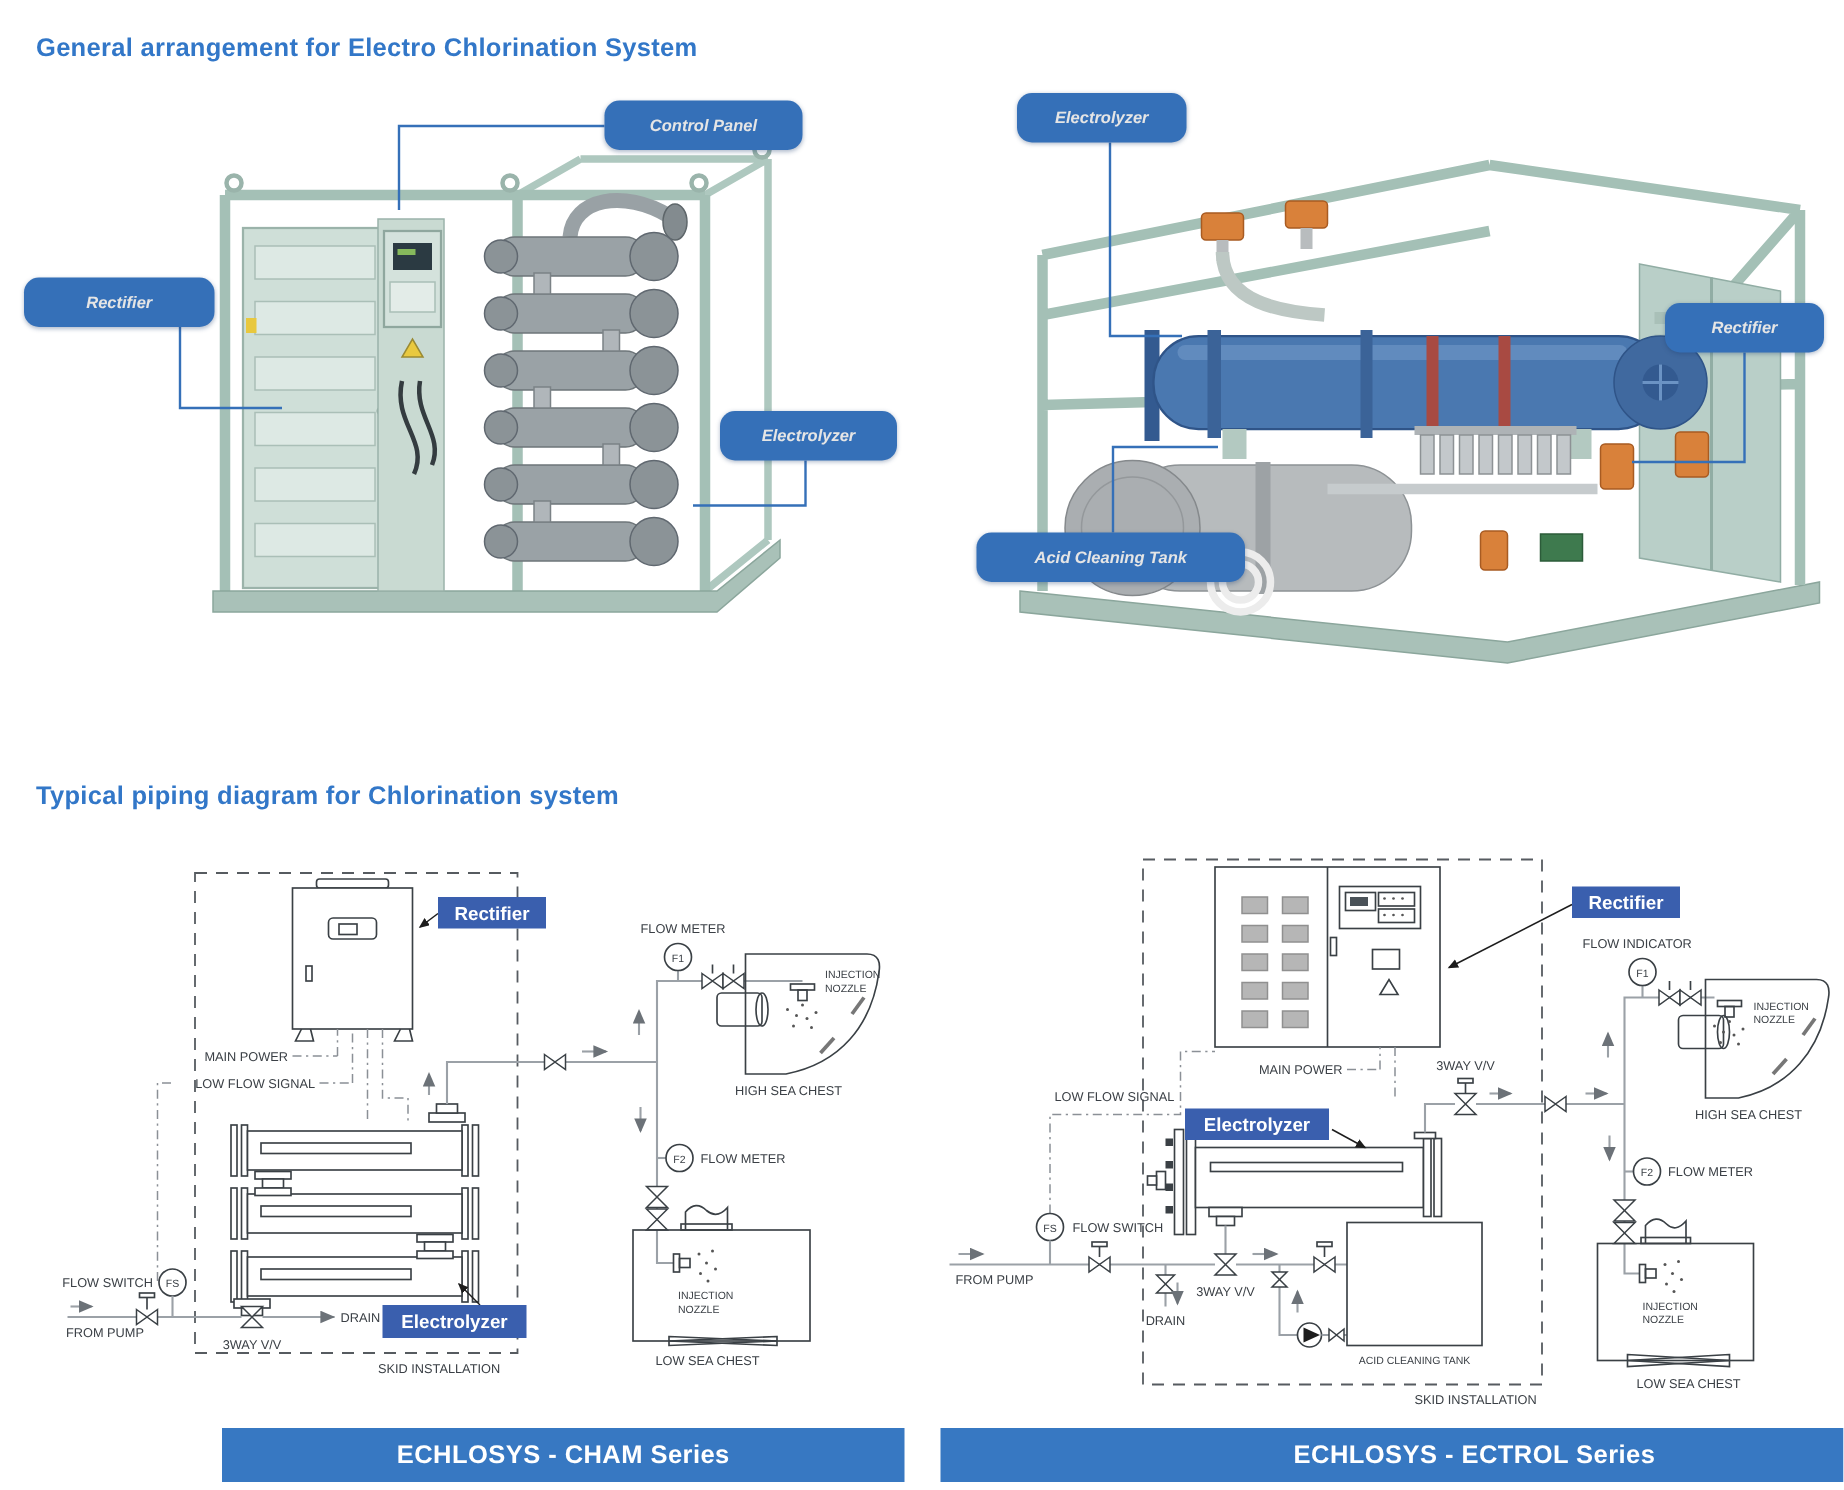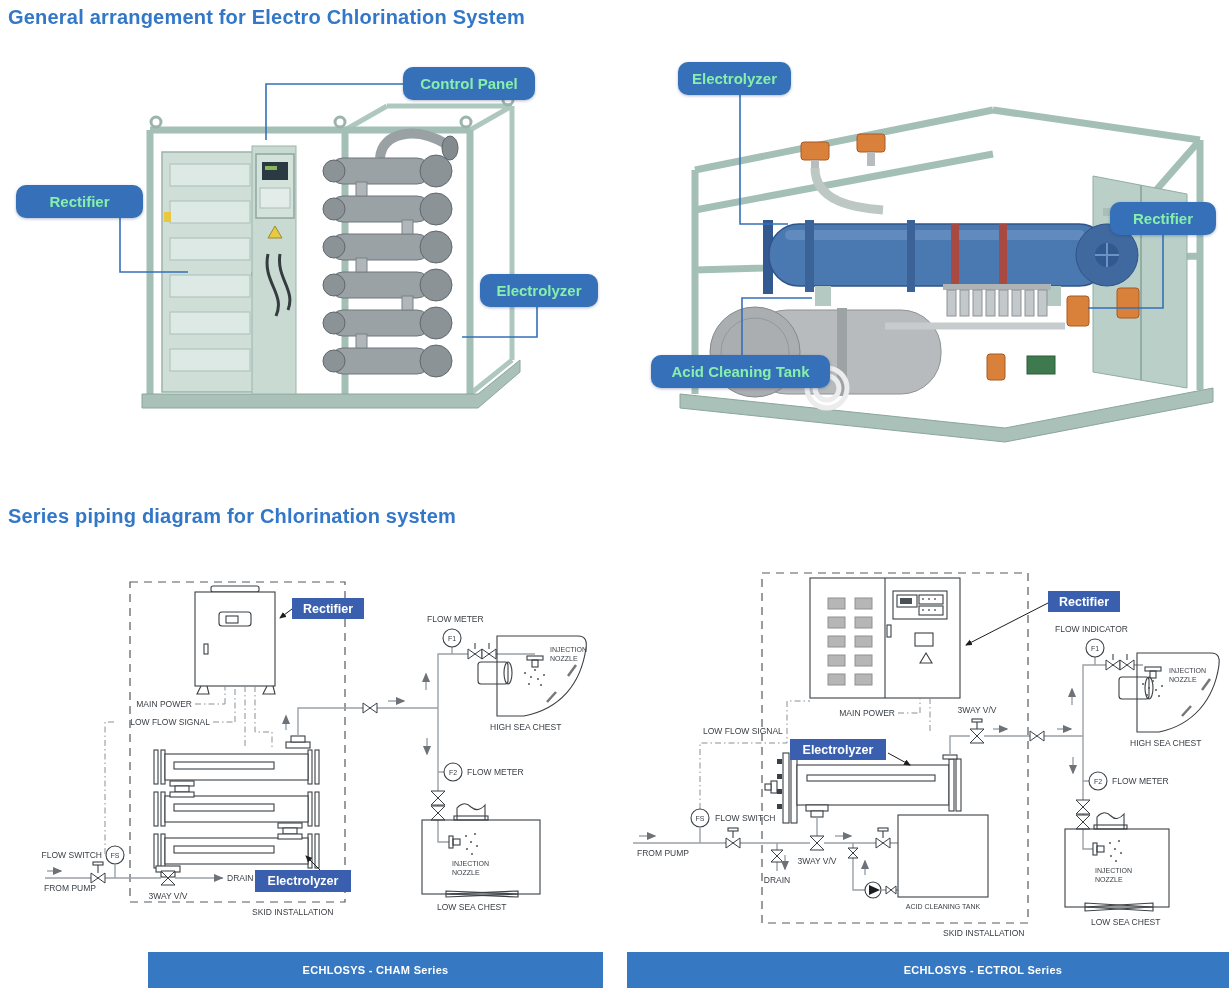--- a/index.html
+++ b/index.html
@@ -1,27 +1,27 @@
 <!DOCTYPE html>
 <html><head>
 <meta charset="utf-8">
 <style>
   html,body{margin:0;padding:0;background:#fff;}
   .page{position:relative;width:1229px;height:993px;background:#fff;overflow:hidden;
         font-family:"Liberation Sans",sans-serif;}
-  .sec-title{position:absolute;left:8px;margin:0;font-size:20px;font-weight:bold;
+  .sec-title{position:absolute;left:8px;margin:16px;font-size:17px;font-weight:bold;
              color:#3277c8;letter-spacing:.2px;white-space:nowrap;}
   .photo-svg,.diag{position:absolute;}
   .overlay{position:absolute;left:0;top:0;pointer-events:none;}
-  .callout{position:absolute;height:33px;background:#3570b8;color:#86efac;font-weight:bold;
-           font-size:15px;border-radius:10px;display:flex;align-items:center;
-           justify-content:center;box-shadow:0 1px 3px rgba(30,60,110,.35);z-index:6;}
+  .callout{position:absolute;height:33px;background:#3570b8;color:#e5e5e5;font-weight:bold;
+           font-size:11px;border-radius:10px;display:flex;align-items:center;
+           justify-content:center;box-shadow:0 1px 3px rgba(30,60,110,.35);z-index:6;font-style:italic;}
   .conn{stroke:#3570b8;stroke-width:1.6;fill:none;}
   .bar{position:absolute;height:36px;background:#3778c2;color:#fff;font-weight:bold;
-       font-size:11px;display:flex;align-items:center;justify-content:center;
+       font-size:17px;display:flex;align-items:center;justify-content:center;
        letter-spacing:.3px;}
   svg text{font-family:"Liberation Sans",sans-serif;font-size:8.5px;fill:#3b4046;}
   svg text.t7{font-size:7px;}
   svg text.tag{font-size:7px;text-anchor:middle;}
   svg text.lbl{font-size:12.5px;font-weight:bold;fill:#ffffff;text-anchor:middle;}
   .pipe{stroke:#9ba1a7;stroke-width:1.4;fill:none;}
   .sig{stroke:#8b9096;stroke-width:1;fill:none;stroke-dasharray:6 3 1.5 3;}
   .skid{stroke:#565b60;stroke-width:1.2;fill:none;stroke-dasharray:8 6;}
   .eq{stroke:#3a4045;stroke-width:1.1;fill:#fff;}
   .eqn{stroke:#3a4045;stroke-width:1.1;fill:none;}
@@ -170,21 +170,21 @@
     <path class="conn" d="M742,355 V298 H812"></path>
   </svg>
 
   <div class="callout" style="left:403px;top:67px;width:132px">Control Panel</div>
   <div class="callout" style="left:16px;top:185px;width:127px">Rectifier</div>
   <div class="callout" style="left:480px;top:274px;width:118px">Electrolyzer</div>
   <div class="callout" style="left:678px;top:62px;width:113px">Electrolyzer</div>
   <div class="callout" style="left:1110px;top:202px;width:106px">Rectifier</div>
   <div class="callout" style="left:651px;top:355px;width:179px">Acid Cleaning Tank</div>
 
-  <h2 class="sec-title" style="top:505px">Series piping diagram for Chlorination system</h2>
+  <h2 class="sec-title" style="top:505px">Typical piping diagram for Chlorination system</h2>
 
   <svg class="diag" style="left:20px;top:558px" width="600" height="380" viewBox="0 0 600 380">
     <defs>
       <marker id="mA1" markerWidth="8" markerHeight="8" refX="6" refY="3" orient="auto">
         <path d="M0,0 L7,3 L0,6 Z" fill="#6c7278"></path>
         </marker>
       <marker id="mB1" markerWidth="8" markerHeight="8" refX="6" refY="3" orient="auto">
         <path d="M0,0 L7,3 L0,6 Z" fill="#1d1d1d"></path>
         </marker>
     </defs>

